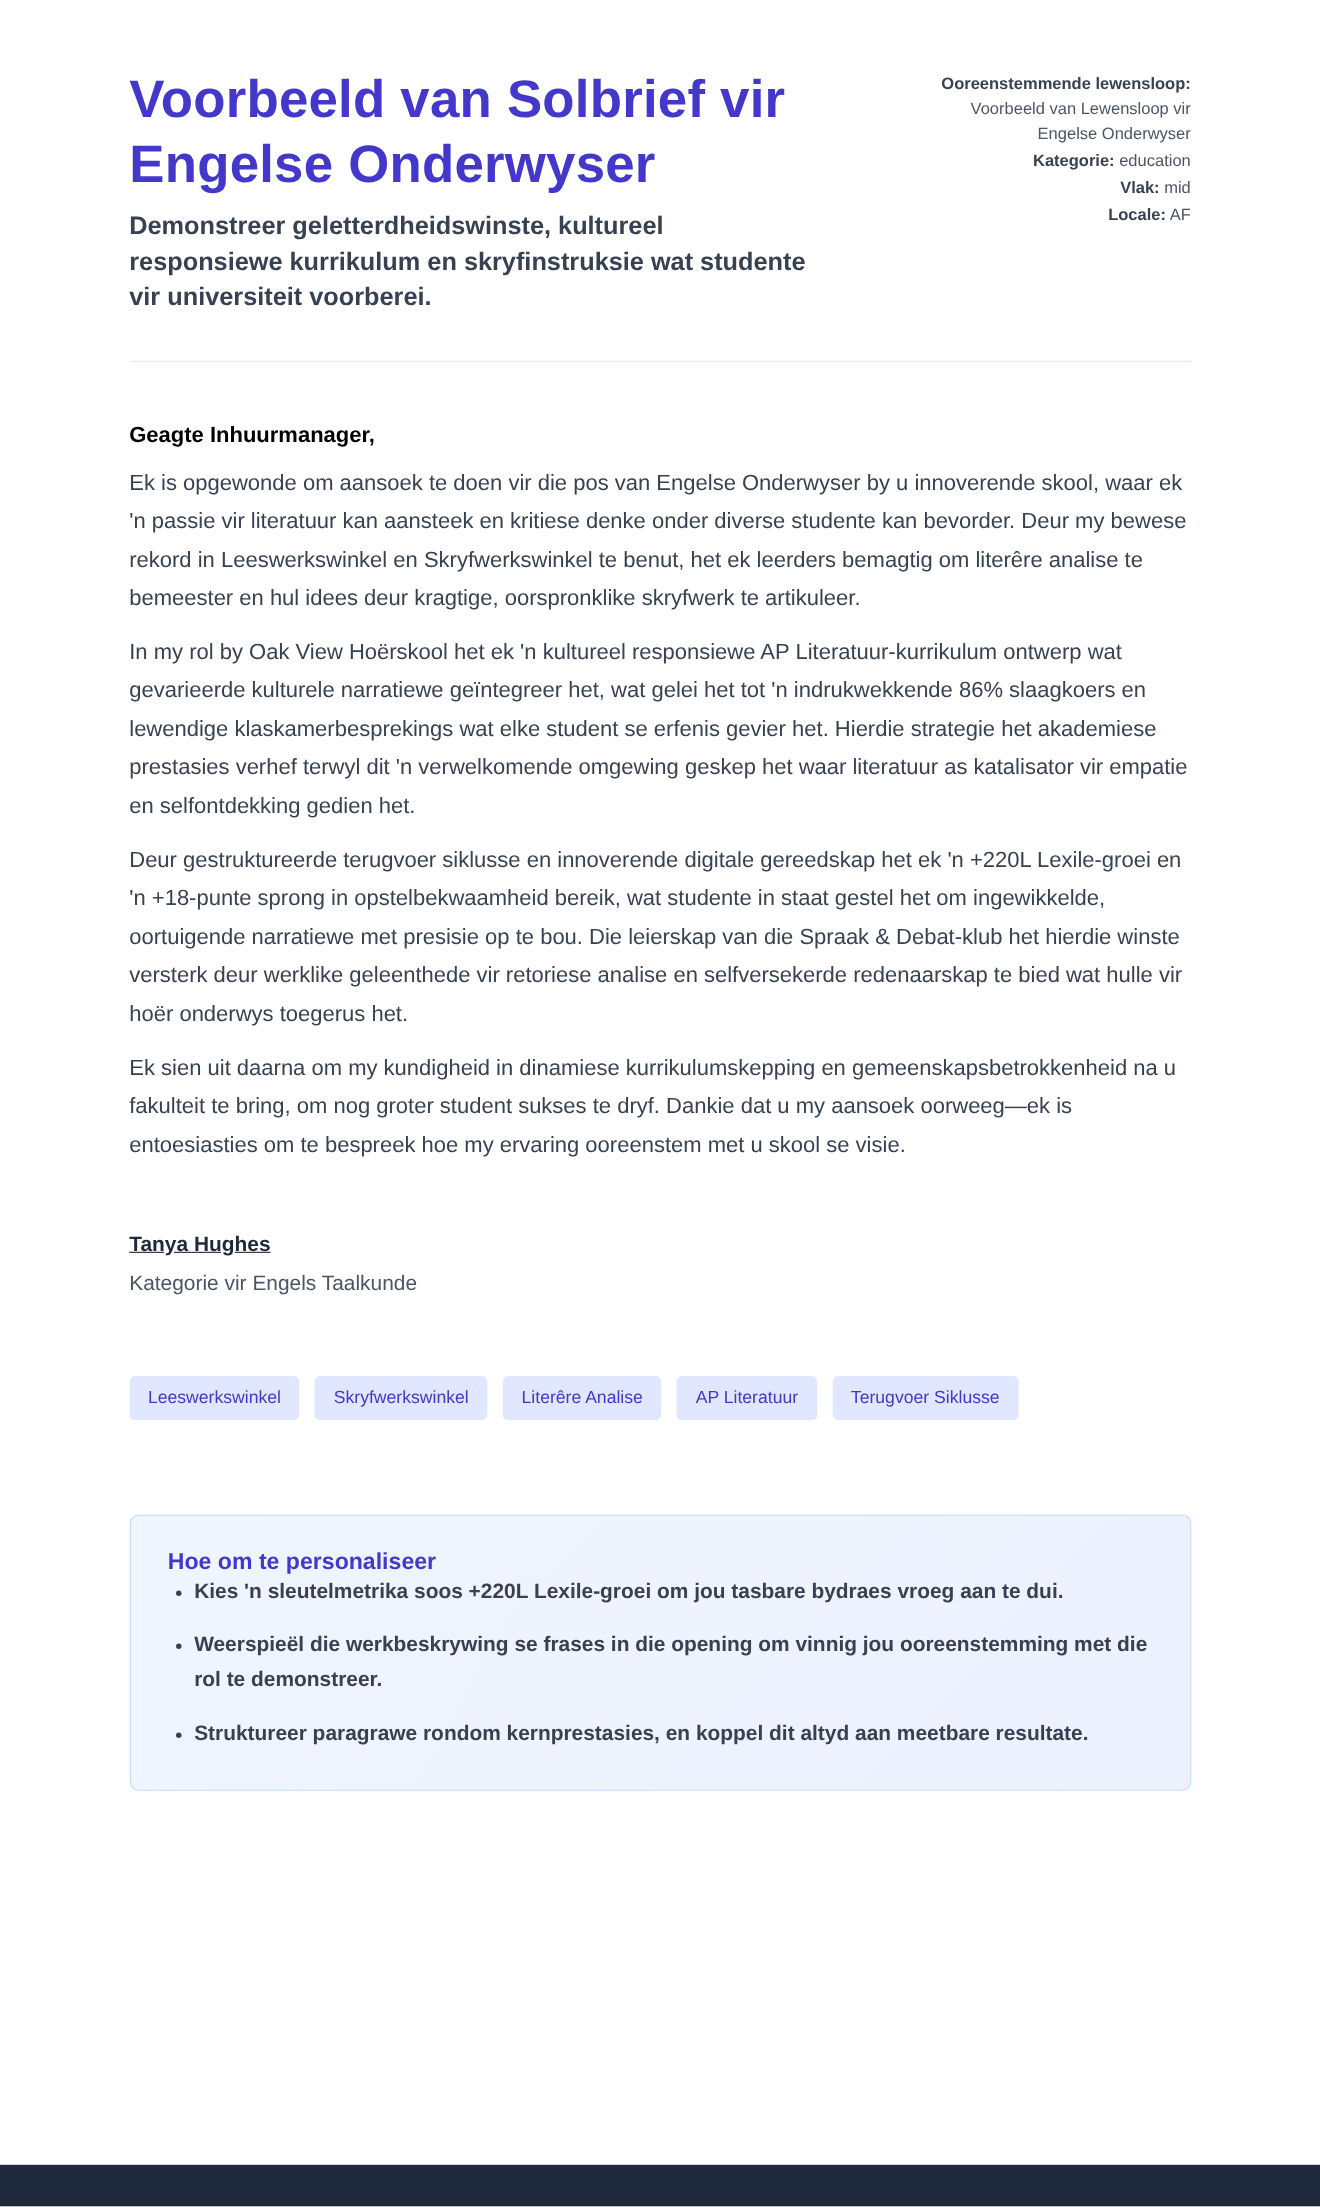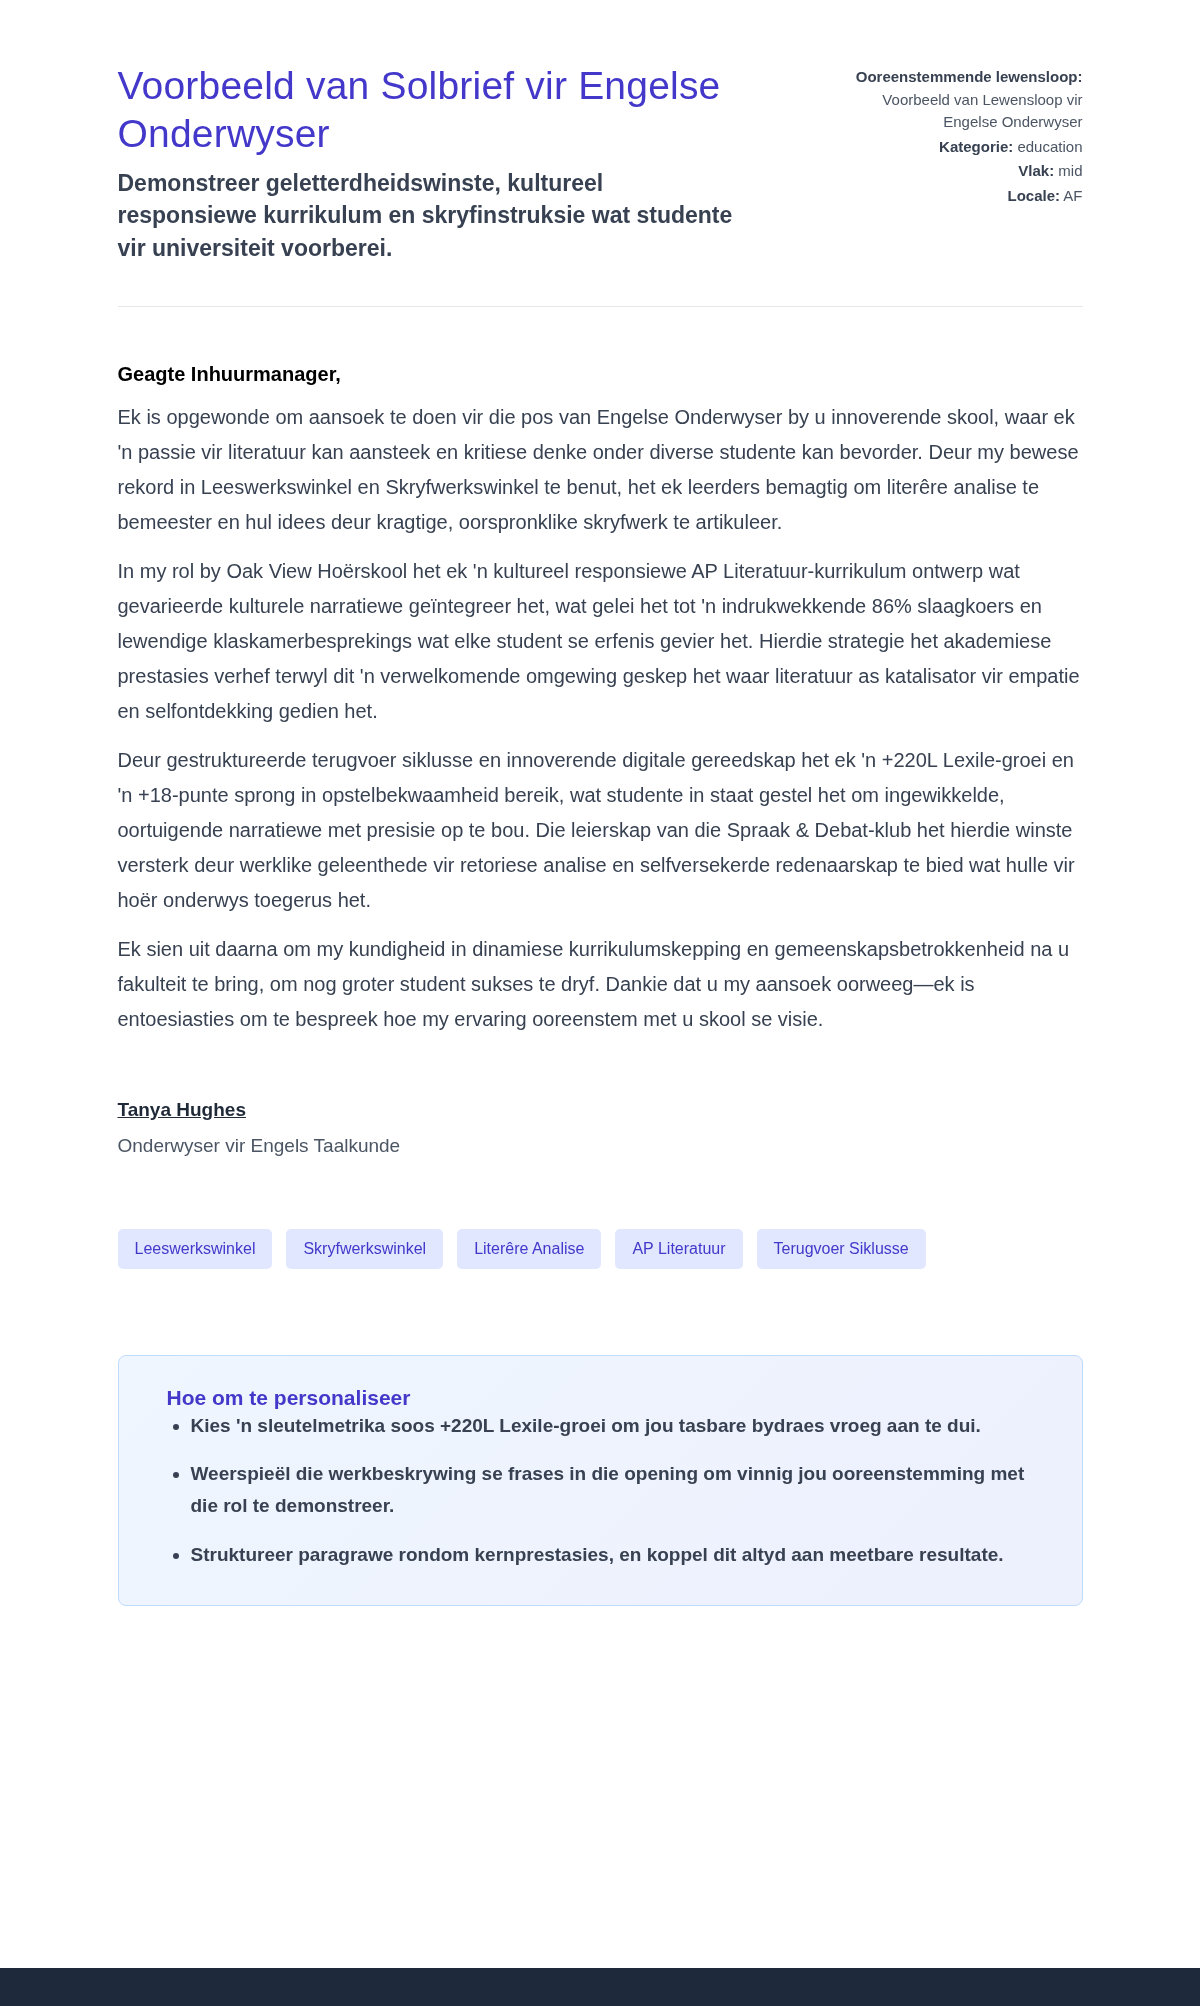--- a/index.html
+++ b/index.html
@@ -22,22 +22,22 @@
   .header {
     display: flex;
     justify-content: space-between;
     align-items: flex-start;
     padding-top: 62px;
     gap: 40px;
   }
   .title-block { flex: 1 1 auto; max-width: 620px; }
   .page-title {
     color: #4338ca;
-    font-size: 39px;
-    font-weight: 400;
+    font-size: 48px;
+    font-weight: 700;
     line-height: 1.22;
     letter-spacing: 0.2px;
   }
   .page-subtitle {
     margin-top: 10px;
     color: #374151;
     font-size: 23px;
     font-weight: 700;
     line-height: 1.4;
   }
@@ -99,21 +99,21 @@
     border-radius: 5px;
     white-space: nowrap;
   }
 
   
   .tips-box {
     margin-top: 86px;
     background: linear-gradient(135deg, #eff6ff 0%, #edf0fd 100%);
     border: 1px solid #bfdbfe;
     border-radius: 8px;
-    padding: 30px 34px 34px 48px;
+    padding: 30px 34px 34px 34px;
   }
   .tips-heading {
     color: #4338ca;
     font-size: 21px;
     font-weight: 700;
   }
   .tips-list {
     padding-left: 24px;
     font-weight: bold;
   }
@@ -168,21 +168,21 @@
 
   <section class="letter">
     <p class="greeting">Geagte Inhuurmanager,</p>
     <p class="body-par">Ek is opgewonde om aansoek te doen vir die pos van Engelse Onderwyser by u innoverende skool, waar ek 'n passie vir literatuur kan aansteek en kritiese denke onder diverse studente kan bevorder. Deur my bewese rekord in Leeswerkswinkel en Skryfwerkswinkel te benut, het ek leerders bemagtig om literêre analise te bemeester en hul idees deur kragtige, oorspronklike skryfwerk te artikuleer.</p>
     <p class="body-par">In my rol by Oak View Hoërskool het ek 'n kultureel responsiewe AP Literatuur-kurrikulum ontwerp wat gevarieerde kulturele narratiewe geïntegreer het, wat gelei het tot 'n indrukwekkende 86% slaagkoers en lewendige klaskamerbesprekings wat elke student se erfenis gevier het. Hierdie strategie het akademiese prestasies verhef terwyl dit 'n verwelkomende omgewing geskep het waar literatuur as katalisator vir empatie en selfontdekking gedien het.</p>
     <p class="body-par">Deur gestruktureerde terugvoer siklusse en innoverende digitale gereedskap het ek 'n +220L Lexile-groei en 'n +18-punte sprong in opstelbekwaamheid bereik, wat studente in staat gestel het om ingewikkelde, oortuigende narratiewe met presisie op te bou. Die leierskap van die Spraak &amp; Debat-klub het hierdie winste versterk deur werklike geleenthede vir retoriese analise en selfversekerde redenaarskap te bied wat hulle vir hoër onderwys toegerus het.</p>
     <p class="body-par">Ek sien uit daarna om my kundigheid in dinamiese kurrikulumskepping en gemeenskapsbetrokkenheid na u fakulteit te bring, om nog groter student sukses te dryf. Dankie dat u my aansoek oorweeg—ek is entoesiasties om te bespreek hoe my ervaring ooreenstem met u skool se visie.</p>
 
     <div class="signature">
       <div class="signature-name">Tanya Hughes</div>
-      <div class="signature-role">Onderwyser vir Engels Taalkunde</div>
+      <div class="signature-role">Kategorie vir Engels Taalkunde</div>
     </div>
   </section>
 
   <div class="tag-list">
     <span class="tag">Leeswerkswinkel</span>
     <span class="tag">Skryfwerkswinkel</span>
     <span class="tag">Literêre Analise</span>
     <span class="tag">AP Literatuur</span>
     <span class="tag">Terugvoer Siklusse</span>
   </div>

